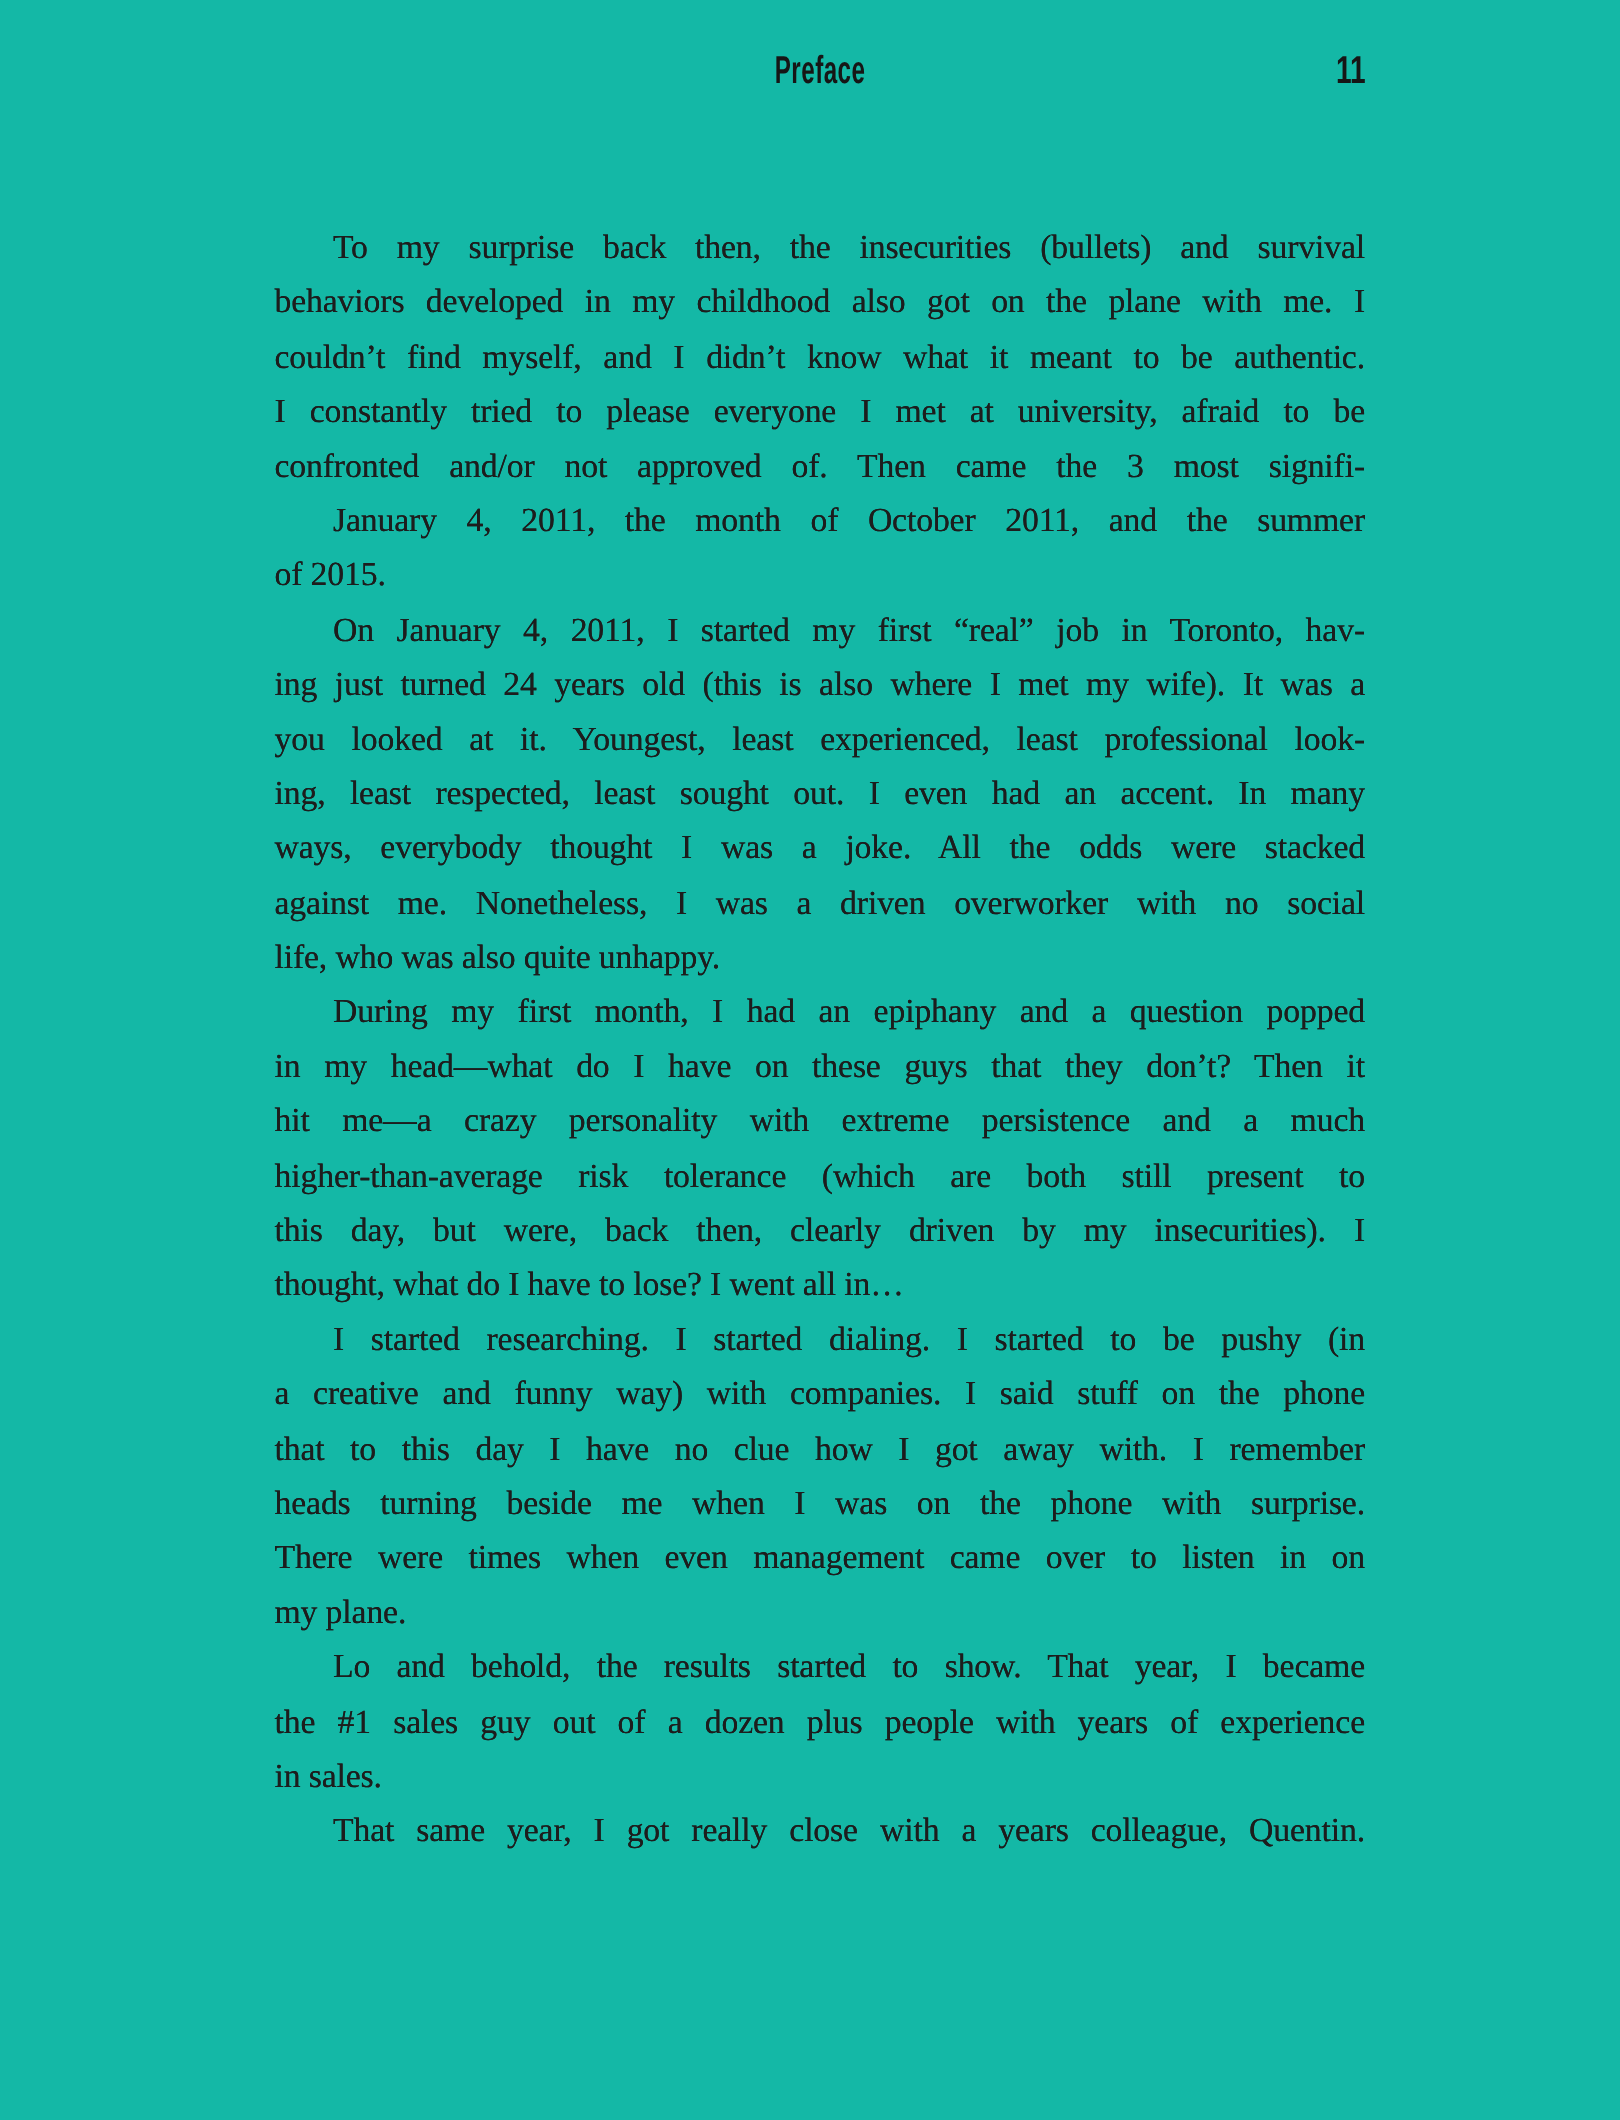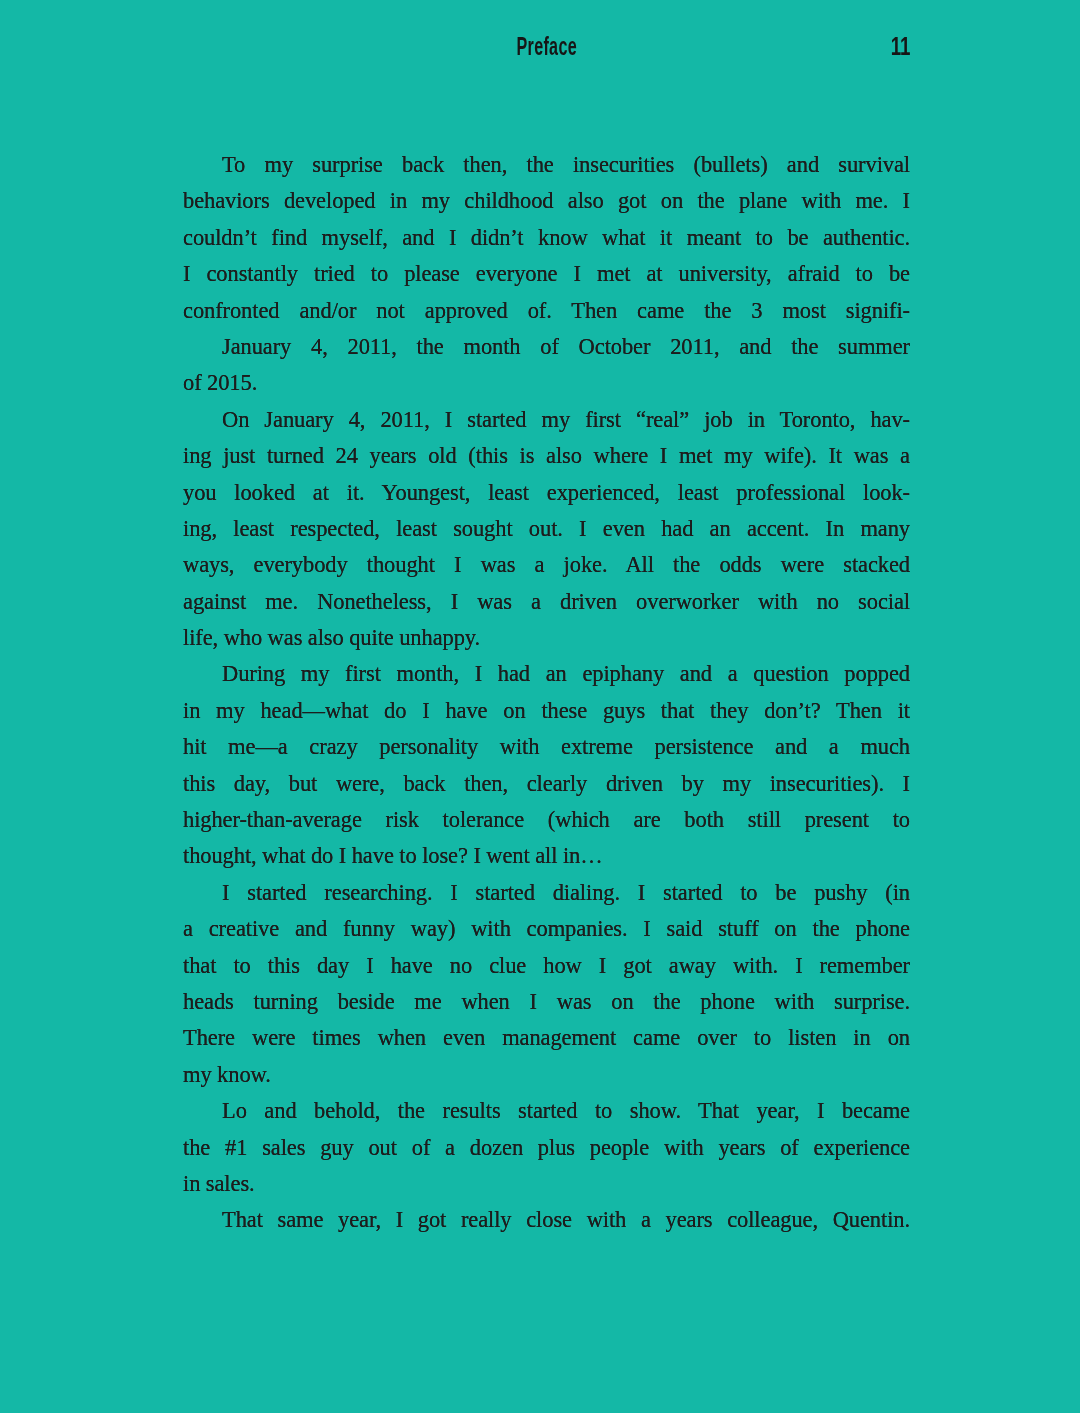--- a/index.html
+++ b/index.html
@@ -92,27 +92,27 @@
       <div class="line first">On January 4, 2011, I started my first “real” job in Toronto, hav-</div>
       <div class="line">ing just turned 24 years old (this is also where I met my wife). It was a</div>
       <div class="line">you looked at it. Youngest, least experienced, least professional look-</div>
       <div class="line">ing, least respected, least sought out. I even had an accent. In many</div>
       <div class="line">ways, everybody thought I was a joke. All the odds were stacked</div>
       <div class="line">against me. Nonetheless, I was a driven overworker with no social</div>
       <div class="line end">life, who was also quite unhappy.</div>
       <div class="line first">During my first month, I had an epiphany and a question popped</div>
       <div class="line">in my head—what do I have on these guys that they don’t? Then it</div>
       <div class="line">hit me—a crazy personality with extreme persistence and a much</div>
+      <div class="line">higher-than-average risk tolerance (which are both still present to</div>
       <div class="line">this day, but were, back then, clearly driven by my insecurities). I</div>
-      <div class="line">higher-than-average risk tolerance (which are both still present to</div>
       <div class="line end">thought, what do I have to lose? I went all in…</div>
       <div class="line first">I started researching. I started dialing. I started to be pushy (in</div>
       <div class="line">a creative and funny way) with companies. I said stuff on the phone</div>
       <div class="line">that to this day I have no clue how I got away with. I remember</div>
       <div class="line">heads turning beside me when I was on the phone with surprise.</div>
       <div class="line">There were times when even management came over to listen in on</div>
-      <div class="line end">my know.</div>
+      <div class="line end">my plane.</div>
       <div class="line first">Lo and behold, the results started to show. That year, I became</div>
       <div class="line">the #1 sales guy out of a dozen plus people with years of experience</div>
       <div class="line end">in sales.</div>
       <div class="line first">That same year, I got really close with a years colleague, Quentin.</div>
     </div>
 </div>
 
 </body></html>

